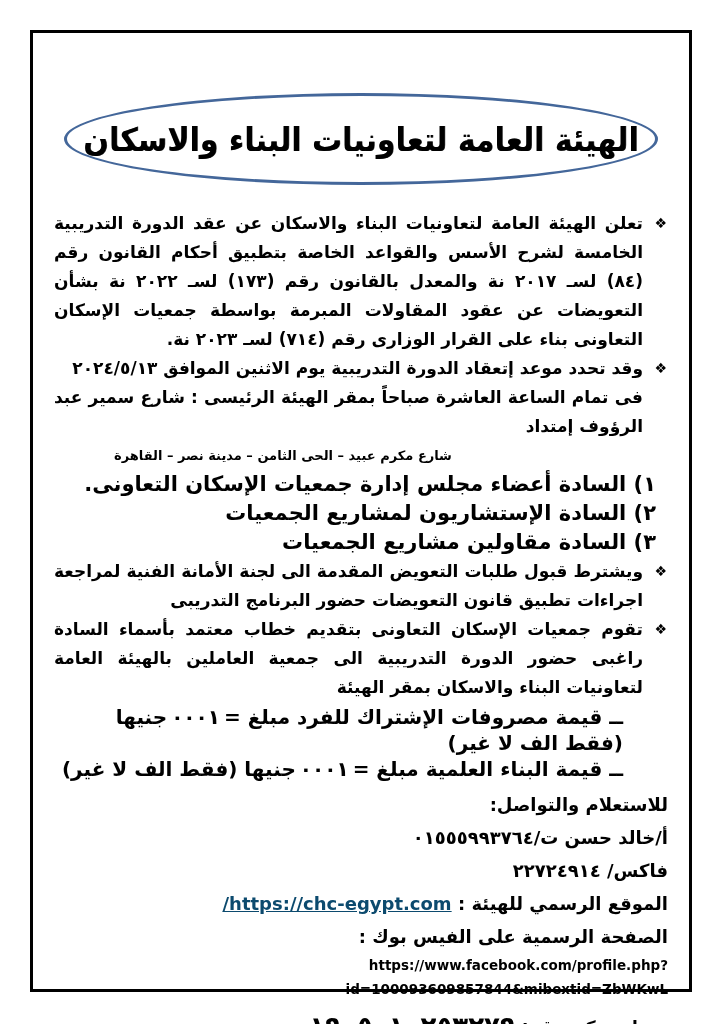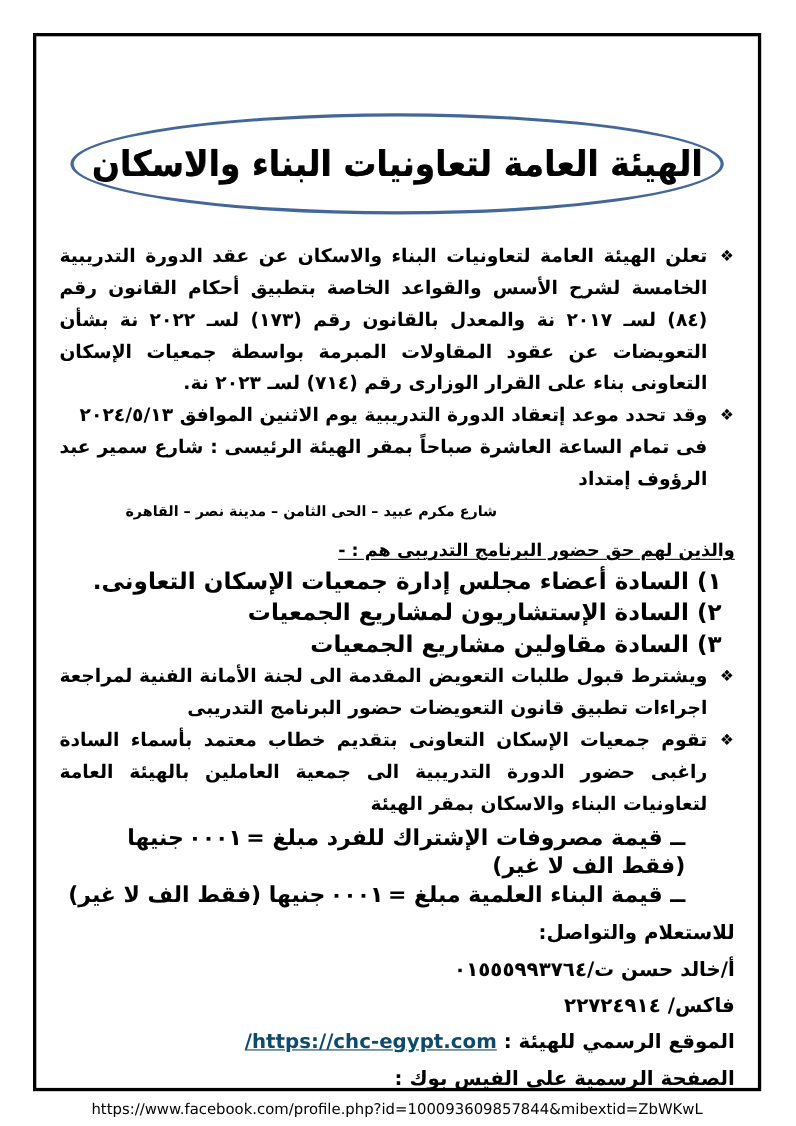--- a/index.html
+++ b/index.html
@@ -1,20 +1,20 @@
 <!DOCTYPE html>
 <html><head>
 <meta charset="utf-8">
 <style>
   * { margin:0; padding:0; box-sizing:border-box; }
   html,body { width:724px; height:1024px; background:#ffffff; overflow:hidden; position:relative;
               font-family:"DejaVu Sans", sans-serif; }
   .frame { position:absolute; left:30px; top:30px; width:662px; height:962px;
            border:3px solid #000; }
-  .content { position:absolute; inset:0; padding:16px 21px; direction:rtl; color:#000; font-weight:700;margin-top:10px; }
+  .content { position:absolute; inset:0; padding:16px 21px; direction:rtl; color:#000; font-weight:700; }
 
   
   .seal { width:594px; height:92px; margin:44px auto 0; border:3px solid #44679a;
           border-radius:50%; display:flex; align-items:center; justify-content:center; }
   .seal-text { font-size:30px; font-weight:700; white-space:nowrap; transform:scaleY(1.08);
                text-shadow:0.5px 0.5px 0 #555; }
 
   
   .b { position:relative; padding-right:25px; font-size:17px; line-height:29px;
        text-align:justify; }
@@ -30,22 +30,22 @@
 
   .fees { margin-top:2px; padding-right:45px; }
   .fee-line { font-size:20px; line-height:26px; }
   .rev-num { unicode-bidi:bidi-override; direction:rtl; margin:0 4px; }
 
   
   .contact { margin-top:6px; }
   .contact-line { font-size:18px; line-height:33px; text-align:right; }
   .link { color:#0c4a6e; text-decoration:underline; font-weight:700; }
   .ltr { direction:ltr; unicode-bidi:bidi-override; display:inline-block; }
-  .fb-url-line { direction:ltr; text-align:center; font-size:13.5px; line-height:24px;
-                 font-weight:400; color:#000; }
+  .fb-url-line { direction:ltr; text-align:right; font-size:13.5px; line-height:24px;
+                 font-weight:700; color:#000; }
   .fb-url-line a { color:#000; text-decoration:none; }
   .bank-line { margin-top:8px; font-size:17px; line-height:34px; text-align:right; }
   .bank-num { font-size:26px; letter-spacing:4px; padding-left:6px; vertical-align:-2px; }
 </style>
 </head>
 <body>
 
 <div class="frame">
   <div class="content">
 
@@ -58,23 +58,20 @@
       <span>تعلن الهيئة العامة لتعاونيات البناء والاسكان عن عقد الدورة التدريبية الخامسة لشرح الأسس والقواعد الخاصة بتطبيق أحكام القانون رقم (٨٤) لسـ ٢٠١٧ نة والمعدل بالقانون رقم (١٧٣) لسـ ٢٠٢٢ نة بشأن التعويضات عن عقود المقاولات المبرمة بواسطة جمعيات الإسكان التعاونى بناء على القرار الوزارى رقم (٧١٤) لسـ ٢٠٢٣ نة.</span>
     </div>
 
     <div class="b">
       <span class="bm">❖</span>
       <span>وقد تحدد موعد إتعقاد الدورة التدريبية يوم الاثنين الموافق ٢٠٢٤/٥/١٣</span>
     </div>
     <div class="cont">فى تمام الساعة العاشرة صباحاً بمقر الهيئة الرئيسى : شارع سمير عبد الرؤوف إمتداد</div>
     <div class="cont-center">شارع مكرم عبيد – الحى الثامن – مدينة نصر – القاهرة</div>
 
-    <div>
-      <span class="heading">والذين لهم حق حضور البرنامج التدريبى هم : -</span>
-    </div>
     <div class="list">
       <div class="list-item">١) السادة أعضاء مجلس إدارة جمعيات الإسكان التعاونى.</div>
       <div class="list-item">٢) السادة الإستشاريون لمشاريع الجمعيات</div>
       <div class="list-item">٣) السادة مقاولين مشاريع الجمعيات</div>
     </div>
 
     <div class="b">
       <span class="bm">❖</span>
       <span>ويشترط قبول طلبات التعويض المقدمة الى لجنة الأمانة الفنية لمراجعة اجراءات تطبيق قانون التعويضات حضور البرنامج التدريبى</span>
     </div>

